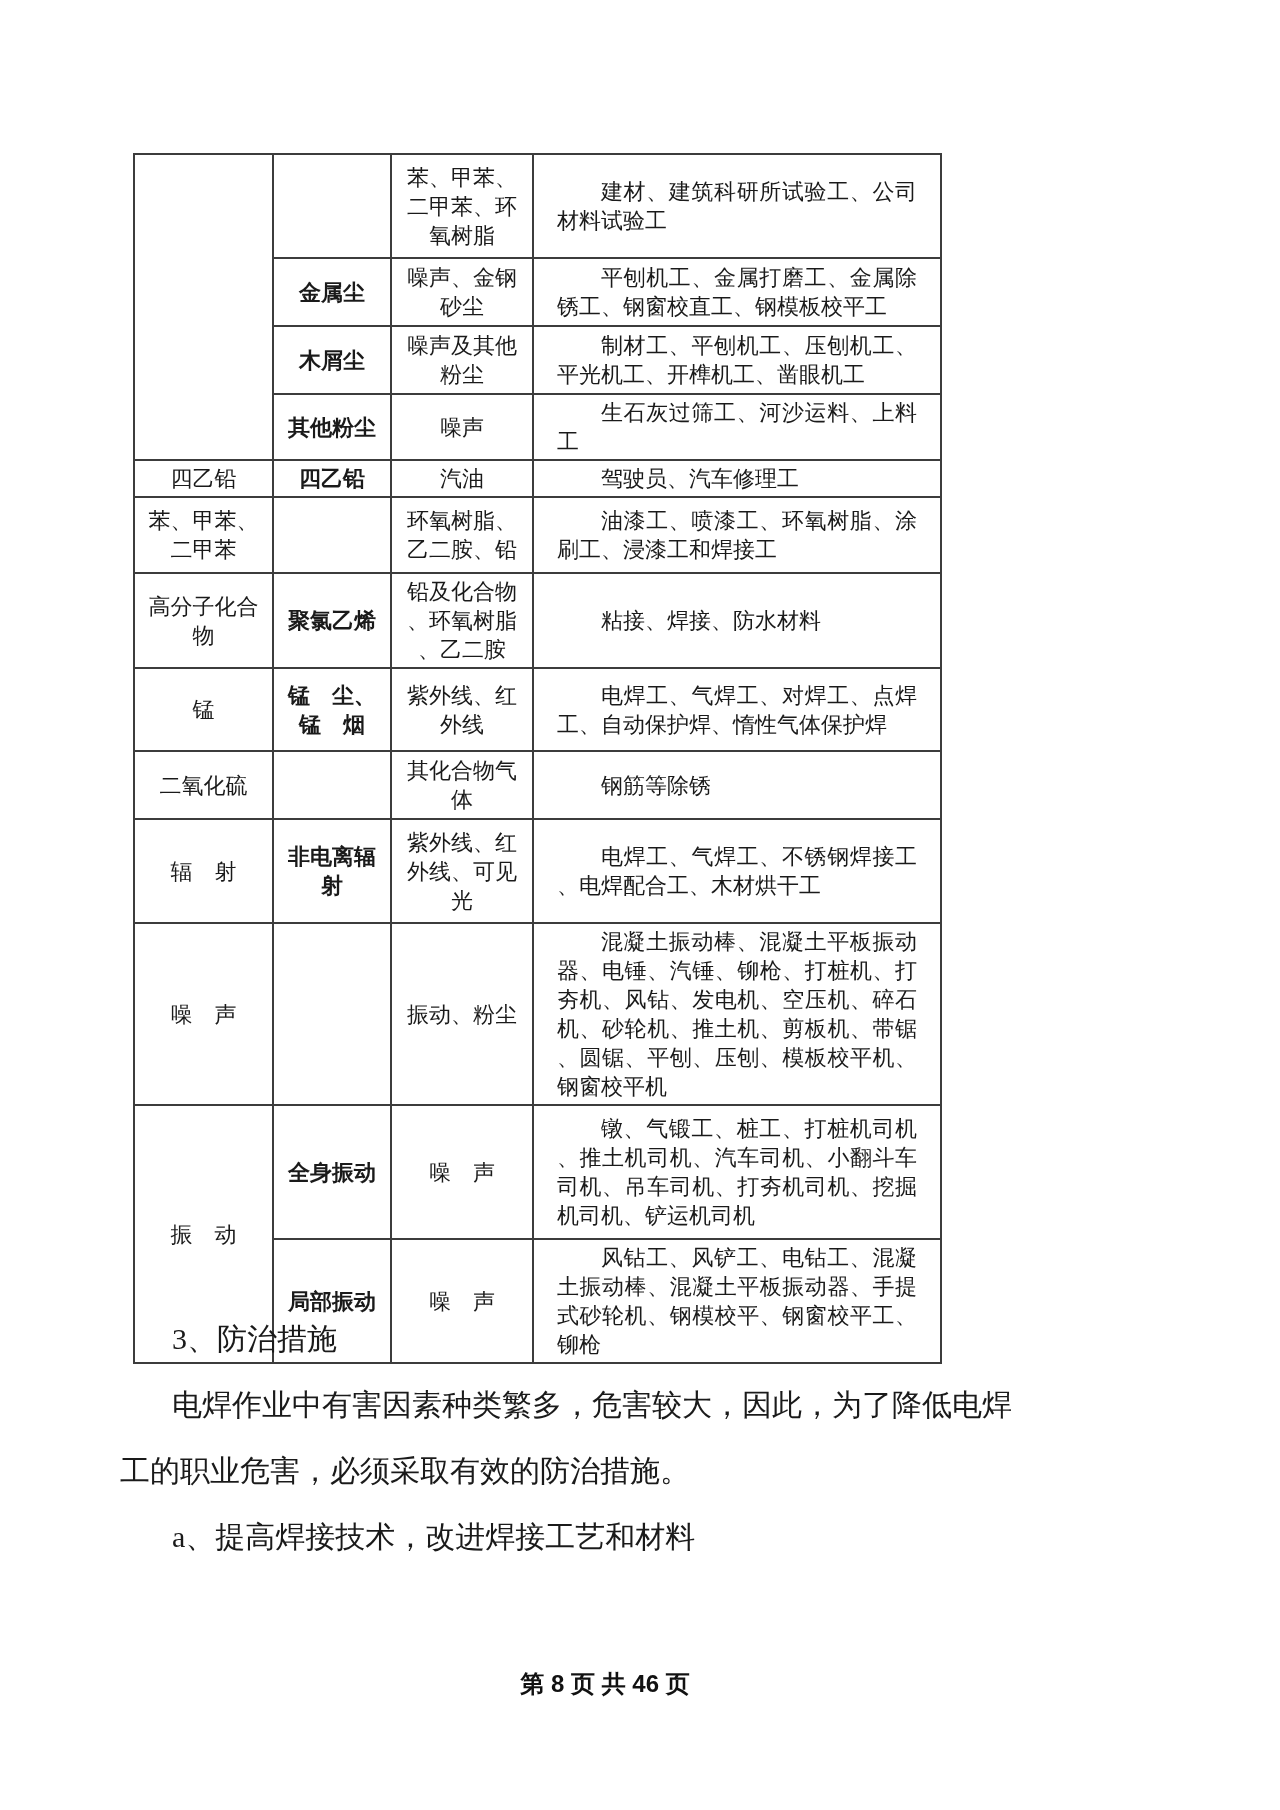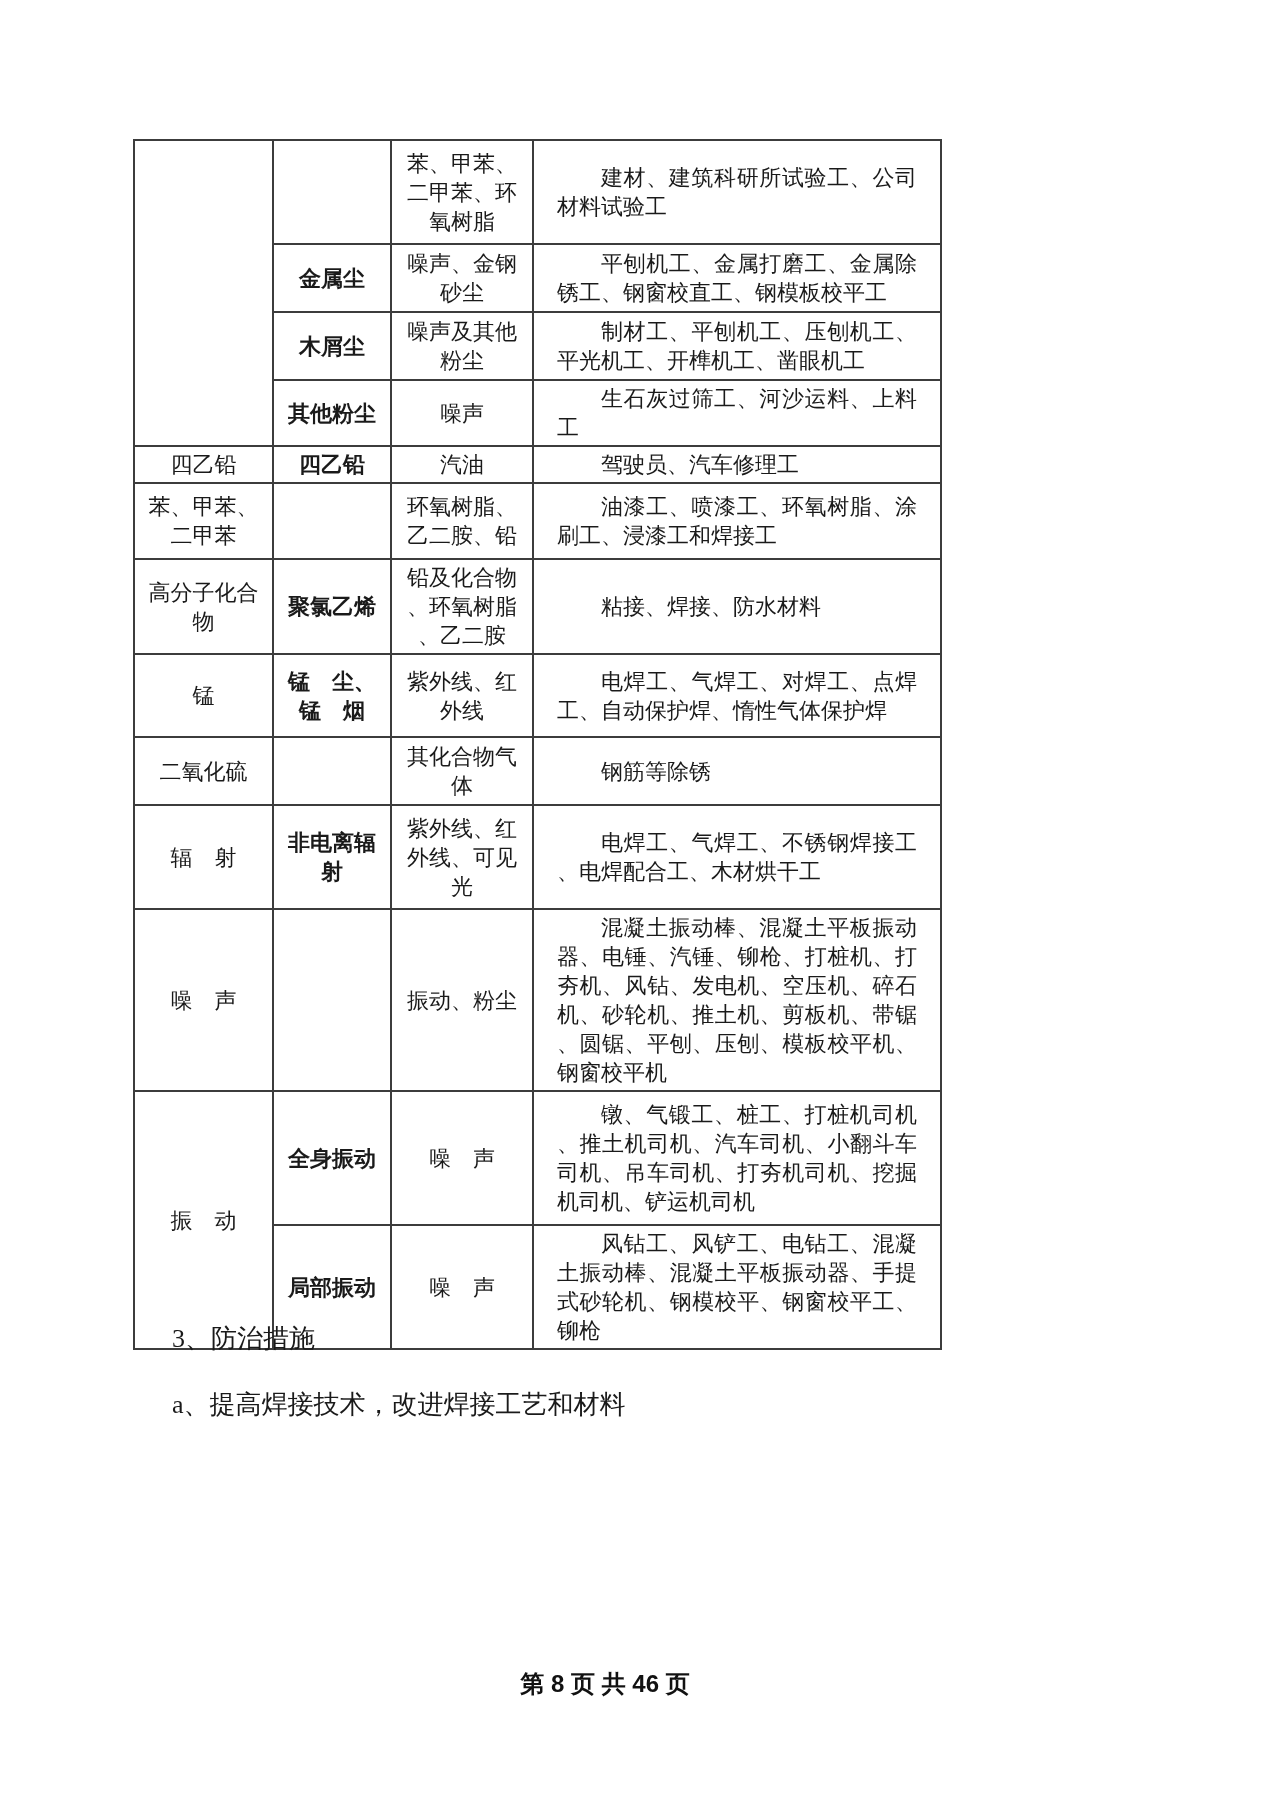--- a/index.html
+++ b/index.html
@@ -8,21 +8,21 @@
     width:1280px;
     height:1810px;
     background:#ffffff;
     font-family:"Liberation Serif","DejaVu Serif",serif;
     color:#1a1a1a;
     overflow:hidden;
   }
   table.doc-table{
     position:absolute;
     left:133px;
-    top:139px;
+    top:153px;
     width:807px;
     border-collapse:collapse;
     table-layout:fixed;
     font-size:22px;
   }
   table.doc-table td{
     border:2px solid #3c3c3c;
     vertical-align:middle;
     line-height:29px;
     line-break:anywhere;
@@ -31,21 +31,21 @@
   }
   td.c1{padding:3px 9px;text-align:center;}
   td.c2{padding:3px 14px;text-align:center;font-weight:bold;}
   td.c3{padding:3px 11px;text-align:center;}
   td.c4{padding:3px 23px;text-align:justify;text-indent:44px;border-radius:8px;}
   .body-text{
     position:absolute;
     left:120px;
     top:1306px;
     width:900px;
-    font-size:26px;
+    font-size:30px;
     line-height:66px;
   }
   .body-text p{
     margin:0;
     text-indent:52px;
     text-align:left;
   }
   .page-footer{
     position:absolute;
     left:120px;
@@ -143,18 +143,19 @@
       <tr style="height:100px">
         <td class="c2">局部振动</td>
         <td class="c3">噪　声</td>
         <td class="c4">风钻工、风铲工、电钻工、混凝土振动棒、混凝土平板振动器、手提式砂轮机、钢模校平、钢窗校平工、铆枪</td>
       </tr>
     </tbody>
   </table>
 
   <div class="body-text">
     <p>3、防治措施</p>
+    <p>电焊作业中有害因素种类繁多，危害较大，因此，为了降低电焊工的职业危害，必须采取有效的防治措施。</p>
     <p>a、提高焊接技术，改进焊接工艺和材料</p>
   </div>
 
   <div class="page-footer">第 8 页 共 46 页</div>
 
 </div>
 
 </body></html>

